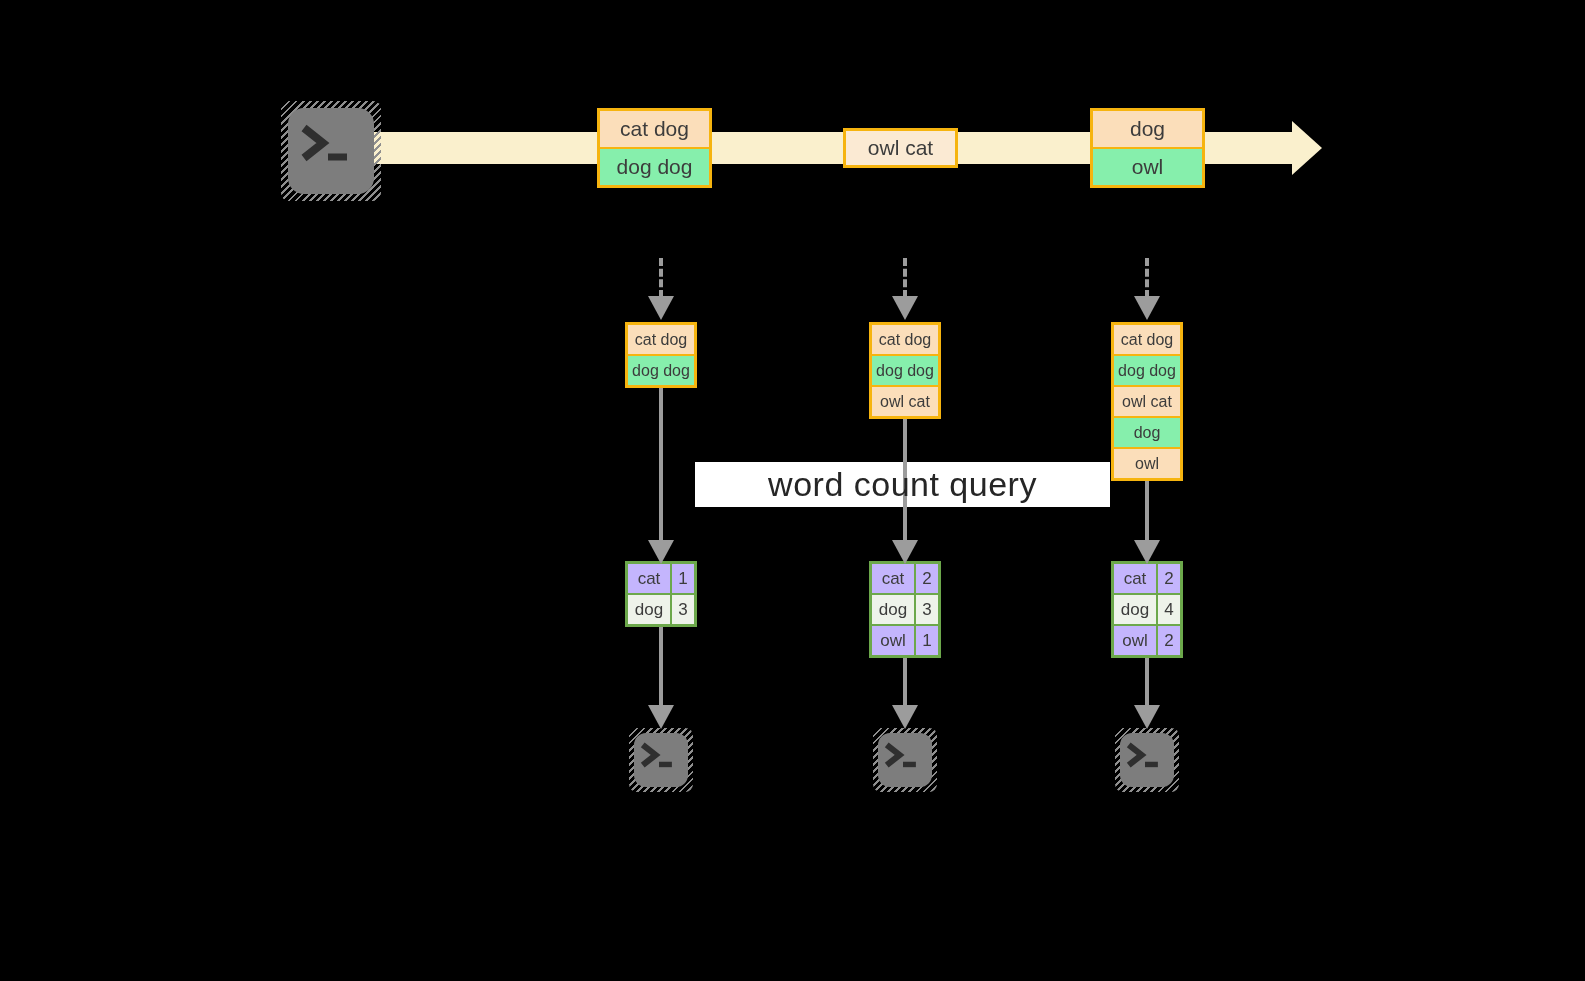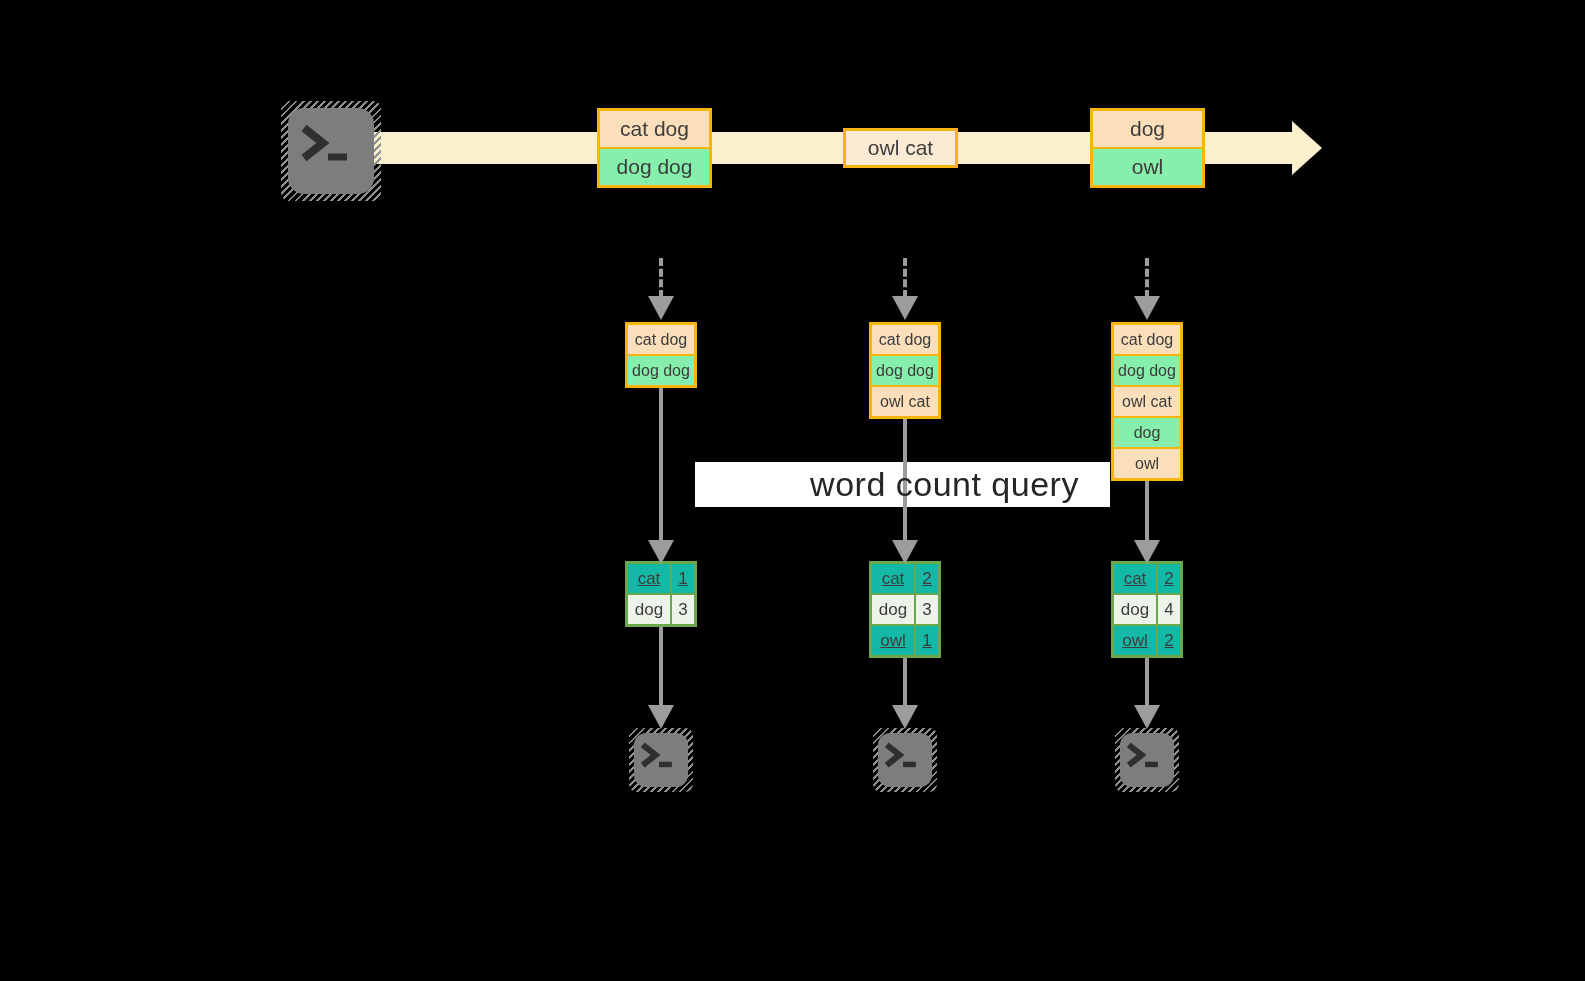--- a/index.html
+++ b/index.html
@@ -37,36 +37,36 @@
   .bbox2 { left:869px; top:322px; }
   .bbox3 { left:1111px; top:322px; }
   .fill-a { background:#FBDEBA; }   
   .fill-b { background:#86efac; }   
   .fill-c { background:#FBEAD3; }   
   
   .gtable { position:absolute; border:3px solid #6CA84B; background:#6CA84B;
     display:grid; grid-template-columns:42px 22px; gap:2px; box-sizing:border-box; width:72px; }
   .gtable .gcell { height:29px; display:flex; align-items:center; justify-content:center;
     font-size:17px; color:#3C3C3C; }
-  .gr-a { background:#14b8a6;text-decoration:underline; }
+  .gr-a { background:#c4b5fd; }
   .gr-b { background:#EEF3EA; }
   .gt1 { left:625px; top:561px; }
   .gt2 { left:869px; top:561px; }
   .gt3 { left:1111px; top:561px; }
   
   .vline { position:absolute; width:4px; background:#9C9C9C; z-index:2; }
   .vdash { position:absolute; width:0; border-left:4px dashed #9C9C9C; z-index:2; }
   .ahead { position:absolute; width:0; height:0; z-index:2;
     border-left:13px solid transparent; border-right:13px solid transparent;
     border-top:24px solid #9C9C9C; }
   
   .banner-bg { position:absolute; left:695px; top:462px; width:415px; height:45px; background:#FFFFFF; z-index:1; }
   .banner-text { position:absolute; left:695px; top:460px; width:415px; height:48px; z-index:3;
     display:flex; align-items:center; justify-content:center;
-    font-size:34px; color:#262626; letter-spacing:0.5px;padding-left:42px; }
+    font-size:34px; color:#262626; letter-spacing:0.5px; }
 </style>
 </head>
 <body>
 
 <div class="canvas">
 
   <div class="stream-shaft"></div>
   <div class="stream-head"></div>
 
   <div class="term big" style="left:281px; top:101px; width:100px; height:100px;">

